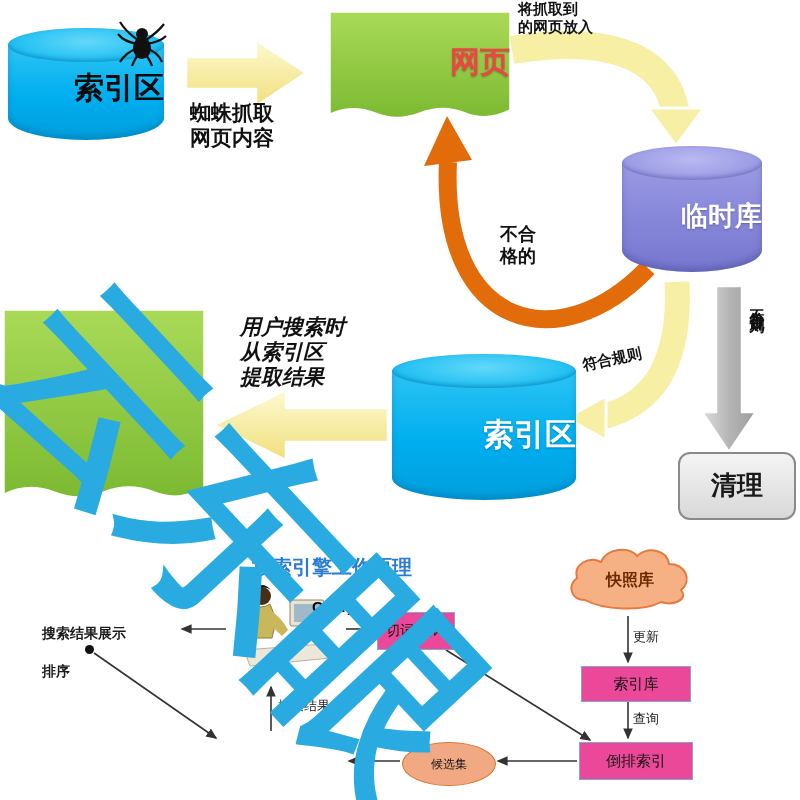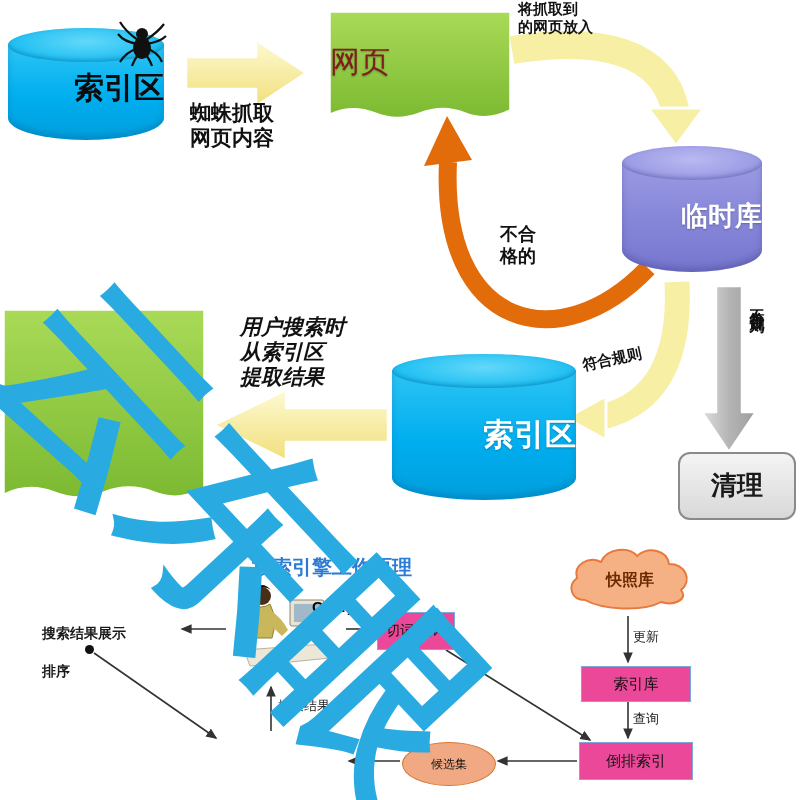--- a/index.html
+++ b/index.html
@@ -24,21 +24,21 @@
 
   #cyl1{left:8px;top:28px;width:156px;height:112px;}
   #cyl1 .cyl-label{top:40px;font-size:30px;color:#0b0b0b;}
   #cyl-temp{left:622px;top:146px;width:140px;height:126px;}
   #cyl-temp .cyl-label{top:52px;font-size:27px;color:#fff;text-shadow:0 1px 2px rgba(0,0,0,.25);}
   #cyl2{left:392px;top:354px;width:184px;height:146px;}
   #cyl2 .cyl-label{top:60px;font-size:31px;color:#fff;text-shadow:0 1px 2px rgba(0,0,0,.25);}
 
   
   .doc{position:absolute;z-index:10;}
-  .doc .doc-label{position:absolute;z-index:3;text-align:left;font-weight:normal;color:#7f1d1d;text-shadow:0 1px 2px rgba(0,0,0,.3);}
+  .doc .doc-label{position:absolute;z-index:3;text-align:right;font-weight:bold;color:#ef4444;text-shadow:0 1px 2px rgba(0,0,0,.3);}
   #doc1{left:330px;top:12px;width:180px;height:118px;}
   #doc1 .doc-label{left:0;right:0;top:30px;font-size:30px;}
   #doc2{left:4px;top:310px;width:200px;height:198px;}
   #doc2 .doc-label{left:4px;right:4px;top:58px;font-size:25px;}
 
   
   #clean-box{left:678px;top:452px;width:114px;height:64px;border:2px solid #8a8a8a;border-radius:12px;
              background:linear-gradient(#f4f4f4,#d8d8d8);text-align:center;line-height:62px;
              font-size:26px;font-weight:bold;color:#1a1a1a;}
   .flow-box{position:absolute;z-index:10;background:#ec4899;border:1px solid #7ea6d8;

